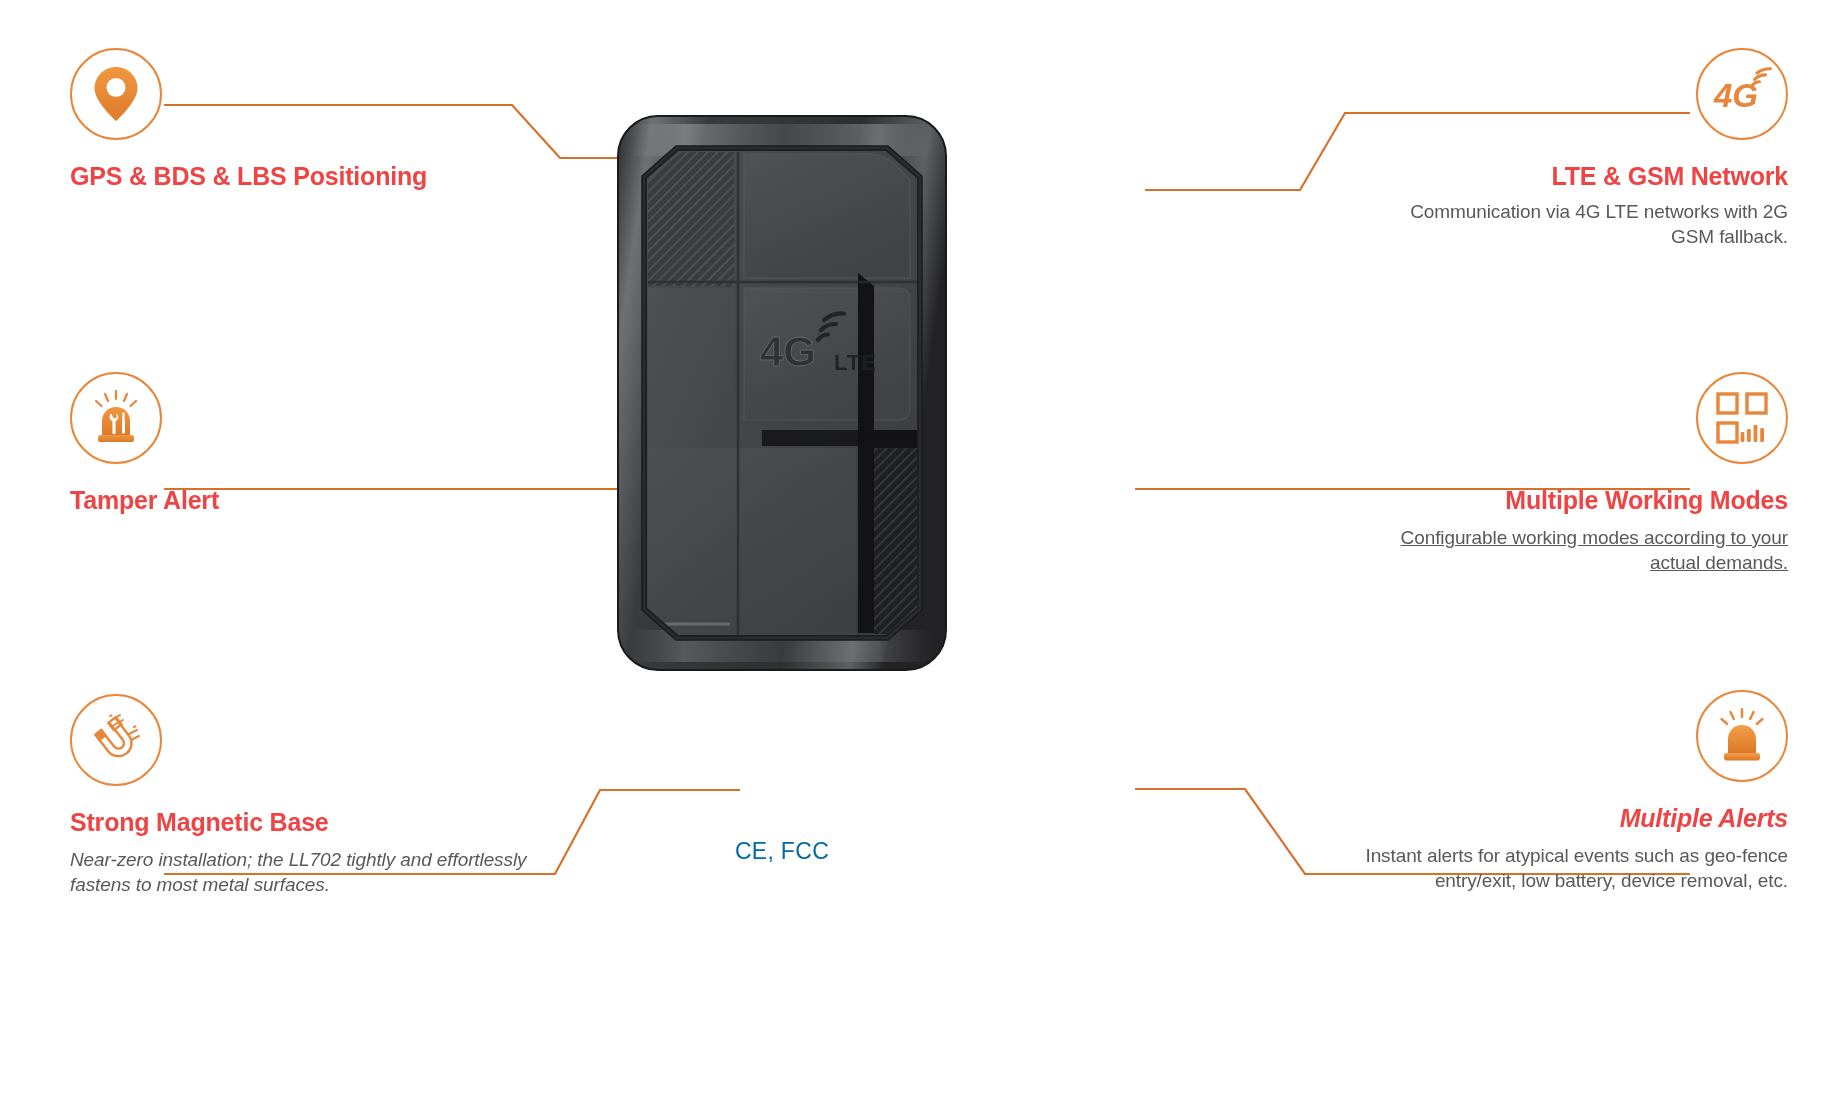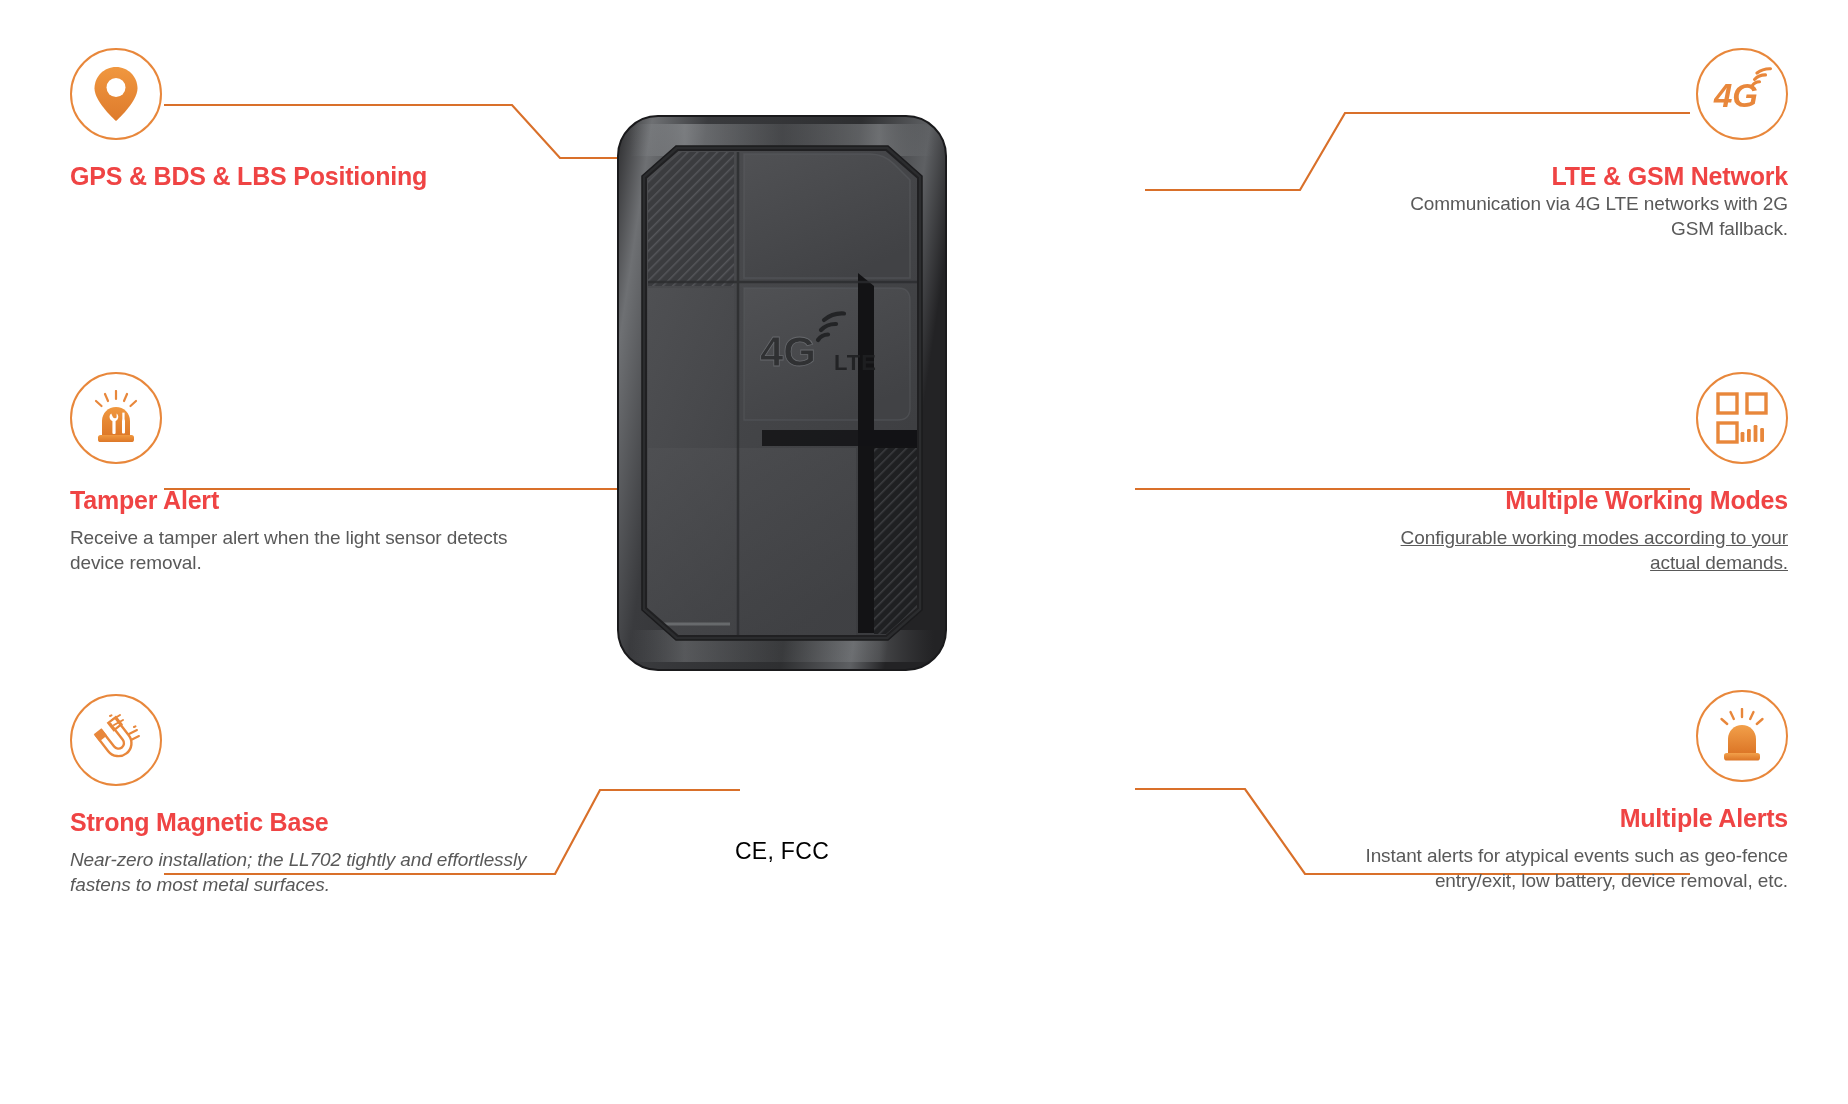--- a/index.html
+++ b/index.html
@@ -52,46 +52,46 @@
   #feat-tamper   { left:70px;  top:372px; width:500px; }
   #feat-tamper .f-title { margin-top:22px; }
   #feat-tamper .f-body  { margin-top:10px; width:480px; }
 
   #feat-magnet   { left:70px;  top:694px; width:500px; }
   #feat-magnet .f-title { margin-top:22px; }
   #feat-magnet .f-body  { margin-top:10px; width:480px;font-style:italic; }
 
   #feat-lte      { right:60px; top:48px;  width:470px; }
   #feat-lte .f-title { margin-top:22px; }
-  #feat-lte .f-body  { margin-top:0; margin-left:auto; width:400px; }
+  #feat-lte .f-body  { margin-top:8px; margin-left:auto; width:400px; }
 
   #feat-modes    { right:60px; top:372px; width:470px; }
   #feat-modes .f-title { margin-top:22px; }
   #feat-modes .f-body  { margin-top:10px; margin-left:auto; width:420px;text-decoration:underline; }
 
   #feat-alerts   { right:60px; top:690px; width:470px; }
-  #feat-alerts .f-title { margin-top:22px; }
+  #feat-alerts .f-title { margin-top:22px;font-style:italic; }
   #feat-alerts .f-body  { margin-top:10px; margin-left:auto; width:450px; }
 
   
   #device-wrap {
     position:absolute;
     left:612px; top:108px;
     width:340px; height:570px;
   }
   #device-wrap svg { display:block; }
 
   
   #cert {
     position:absolute;
     left:612px; top:838px;
     width:340px;
     text-align:center;
     font-size:23px;
-    color:#000000;
+    color:#0369a1;
     letter-spacing:0.3px;
   }
 </style>
 </head>
 <body>
 
 <div class="stage">
 
   <svg class="connectors" viewBox="0 0 1848 1104" xmlns="http://www.w3.org/2000/svg">
     <g fill="none" stroke="#D9702A" stroke-width="2.2">
@@ -150,21 +150,20 @@
 
         <path d="M24.2 23.5 a4.4 4.4 0 1 0 5.4 0 L29.6 27.4 L27.9 28.4 L26.1 27.4 Z" fill="#ffffff"></path>
         <rect x="25.4" y="28.5" width="3.2" height="15.5" rx="1.1" fill="#ffffff"></rect>
 
         <path d="M35.3 22.6 L37.6 22.6 L37.6 30 L35.3 30 Z" fill="#ffffff"></path>
         <rect x="35.0" y="29.5" width="3.0" height="14" rx="1.0" fill="#ffffff"></rect>
         <circle cx="27" cy="41.5" r="1.1" fill="#ffffff"></circle>
       </svg>
     </div>
     <div class="f-title">Tamper Alert</div>
-    <div class="f-body">Receive a tamper alert when the light sensor detects device removal.</div>
   </div>
 
   <div class="feature left" id="feat-magnet">
     <div class="icon-circle">
       <svg width="58" height="58" viewBox="0 0 58 58">
         <g transform="rotate(-38 29 29)">
 
           <path d="M16 12 L16 33 a13 13 0 0 0 26 0 L42 12" fill="none" stroke="#E8873B" stroke-width="2.4"></path>
           <path d="M23.5 12 L23.5 33 a5.5 5.5 0 0 0 11 0 L34.5 12" fill="none" stroke="#E8873B" stroke-width="2.4"></path>
 

